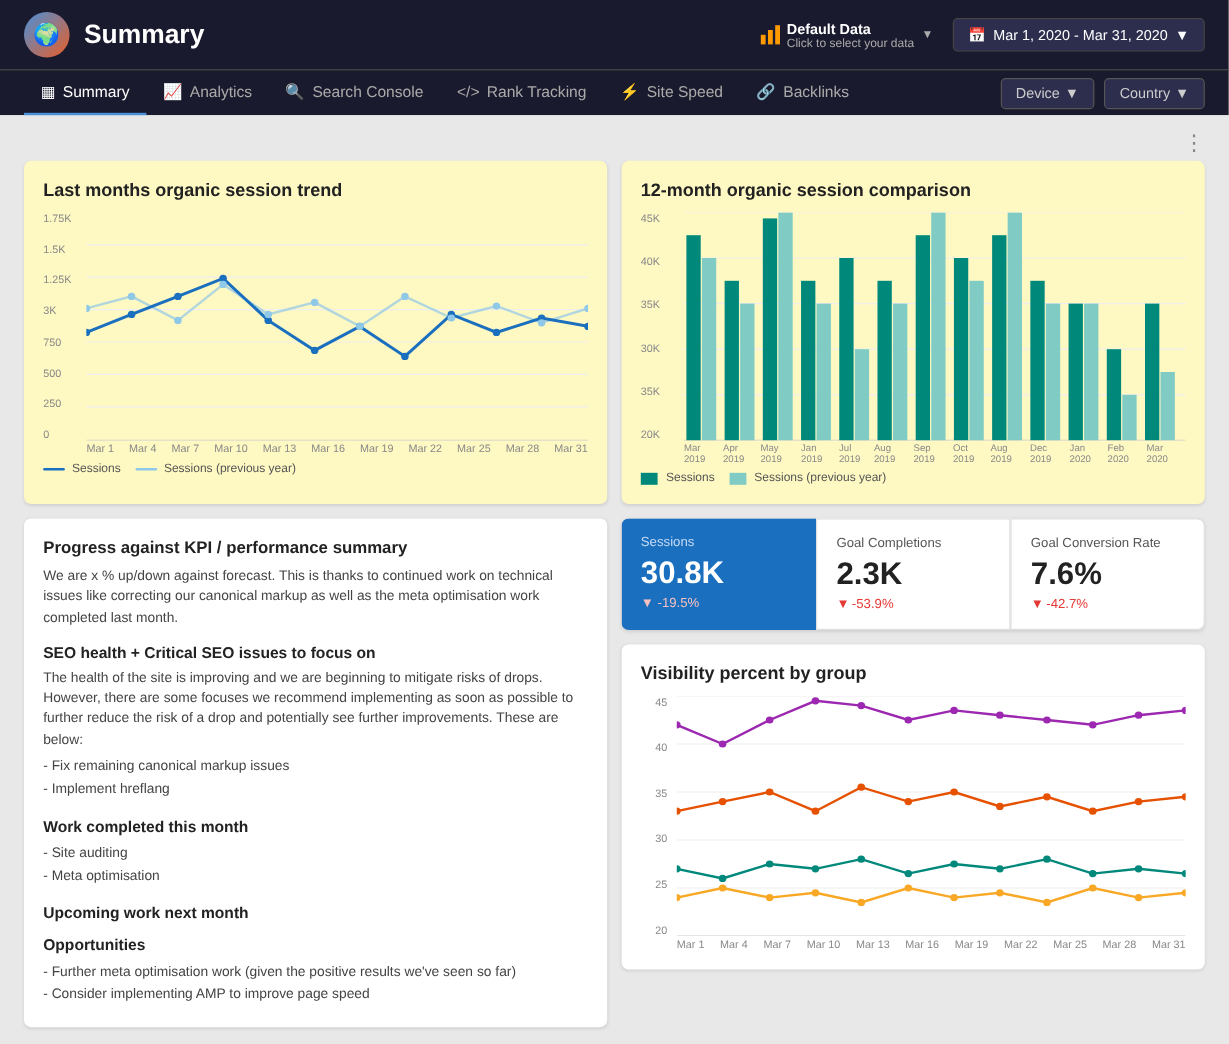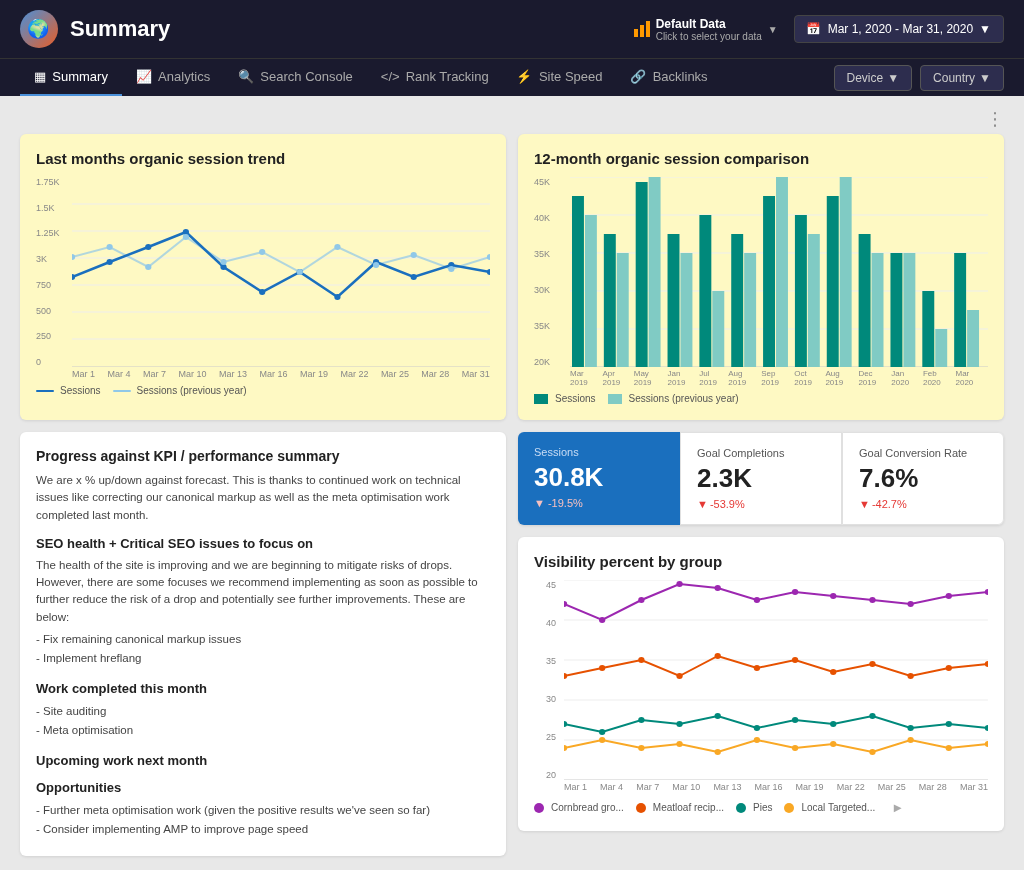--- a/index.html
+++ b/index.html
@@ -437,36 +437,17 @@
             <span style="font-size:9px;color:#888">Mar 10</span>
             <span style="font-size:9px;color:#888">Mar 13</span>
             <span style="font-size:9px;color:#888">Mar 16</span>
             <span style="font-size:9px;color:#888">Mar 19</span>
             <span style="font-size:9px;color:#888">Mar 22</span>
             <span style="font-size:9px;color:#888">Mar 25</span>
             <span style="font-size:9px;color:#888">Mar 28</span>
             <span style="font-size:9px;color:#888">Mar 31</span>
           </div>
         </div>
-        <div class="legend" style="margin-top:8px;">
-          <div class="legend-item">
-            <span style="display:inline-block;width:10px;height:10px;background:#9c27b0;border-radius:50%;margin-right:3px;vertical-align:middle"></span>
-            <span>Cornbread gro...</span>
-          </div>
-          <div class="legend-item">
-            <span style="display:inline-block;width:10px;height:10px;background:#e65100;border-radius:50%;margin-right:3px;vertical-align:middle"></span>
-            <span>Meatloaf recip...</span>
-          </div>
-          <div class="legend-item">
-            <span style="display:inline-block;width:10px;height:10px;background:#00897b;border-radius:50%;margin-right:3px;vertical-align:middle"></span>
-            <span>Pies</span>
-          </div>
-          <div class="legend-item">
-            <span style="display:inline-block;width:10px;height:10px;background:#f9a825;border-radius:50%;margin-right:3px;vertical-align:middle"></span>
-            <span>Local Targeted...</span>
-          </div>
-          <span class="nav-arrow">►</span>
-        </div>
       </div>
 
     </div>
   </div>
 </div>
 
 </body></html>

